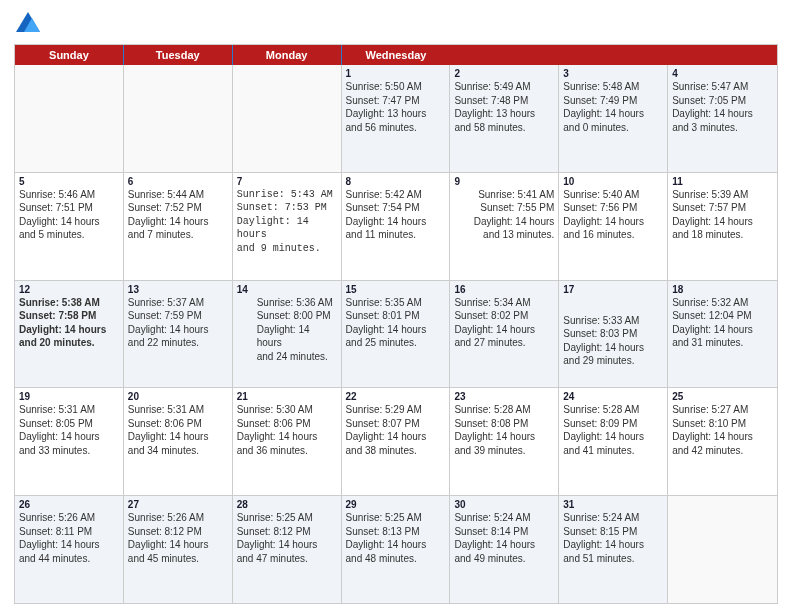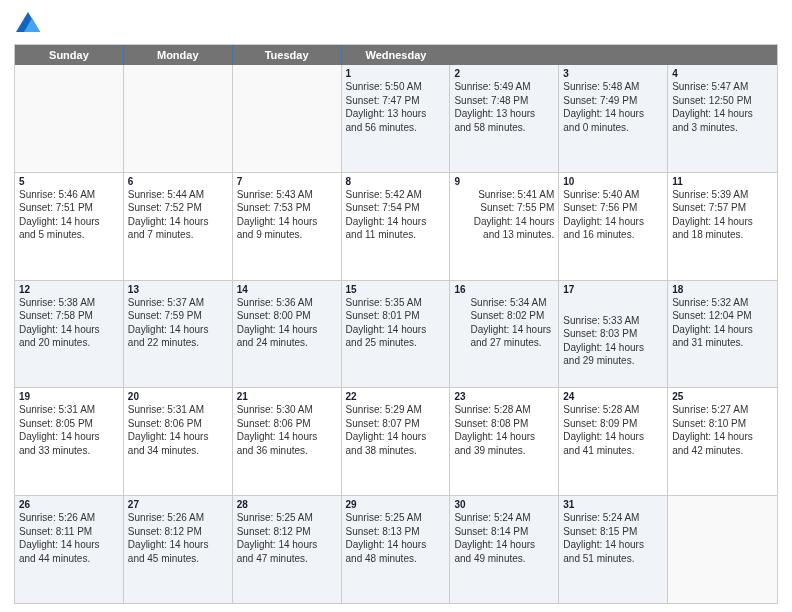--- a/index.html
+++ b/index.html
@@ -55,21 +55,21 @@
     }
     .calendar {
       flex: 1;
       display: flex;
       flex-direction: column;
       border: 1px solid #ccc;
     }
     .cal-header-row {
       display: grid;
       grid-template-columns: repeat(7, 1fr);
-      background: #737373;
+      background: #b91c1c;
     }
     .cal-header-cell {
       color: #fff;
       font-size: 11px;
       font-weight: bold;
       text-align: center;
       padding: 4px 2px;
       border-right: 1px solid #2979cc;
     }
     .cal-header-cell:last-child { border-right: none; }
@@ -126,22 +126,22 @@
     </div>
     <div class="title-block">
       <div class="title-main"></div>
       <div class="title-sub"></div>
     </div>
   </div>
 
   <div class="calendar">
     <div class="cal-header-row">
     <div class="cal-header-cell">Sunday</div>
+        <div class="cal-header-cell">Tuesday</div>
         <div class="cal-header-cell">Monday</div>
-        <div class="cal-header-cell">Tuesday</div>
         <div class="cal-header-cell">Wednesday</div>
       </div>
     <div class="cal-body">
     <div class="cal-week">
           <div class="cal-cell empty"></div>
           <div class="cal-cell empty"></div>
           <div class="cal-cell empty"></div>
           <div class="cal-cell shaded">
             <div class="day-num">1</div>
             <div class="cell-info" style="white-space: pre-line;">Sunrise: 5:50 AM
@@ -159,21 +159,21 @@
           <div class="cal-cell shaded">
             <div class="day-num">3</div>
             <div class="cell-info" style="white-space: pre-line;">Sunrise: 5:48 AM
 Sunset: 7:49 PM
 Daylight: 14 hours
 and 0 minutes.</div>
           </div>
           <div class="cal-cell shaded">
             <div class="day-num">4</div>
             <div class="cell-info" style="white-space: pre-line;">Sunrise: 5:47 AM
-Sunset: 12:50 PM
+Sunset: 7:05 PM
 Daylight: 14 hours
 and 3 minutes.</div>
           </div>
         </div>
         <div class="cal-week">
           <div class="cal-cell">
             <div class="day-num">5</div>
             <div class="cell-info" style="white-space: pre-line;">Sunrise: 5:46 AM
 Sunset: 7:51 PM
 Daylight: 14 hours
@@ -181,21 +181,21 @@
           </div>
           <div class="cal-cell">
             <div class="day-num">6</div>
             <div class="cell-info" style="white-space: pre-line;">Sunrise: 5:44 AM
 Sunset: 7:52 PM
 Daylight: 14 hours
 and 7 minutes.</div>
           </div>
           <div class="cal-cell">
             <div class="day-num">7</div>
-            <div class="cell-info" style="white-space: pre-line;">Sunrise: 5:43 AM
+            <div class="cell-info" style="white-space: pre-line; font-family: Liberation Mono, monospace;">Sunrise: 5:43 AM
 Sunset: 7:53 PM
 Daylight: 14 hours
 and 9 minutes.</div>
           </div>
           <div class="cal-cell">
             <div class="day-num">8</div>
             <div class="cell-info" style="white-space: pre-line;">Sunrise: 5:42 AM
 Sunset: 7:54 PM
 Daylight: 14 hours
 and 11 minutes.</div>
@@ -218,49 +218,49 @@
             <div class="day-num">11</div>
             <div class="cell-info" style="white-space: pre-line;">Sunrise: 5:39 AM
 Sunset: 7:57 PM
 Daylight: 14 hours
 and 18 minutes.</div>
           </div>
         </div>
         <div class="cal-week">
           <div class="cal-cell shaded">
             <div class="day-num">12</div>
-            <div class="cell-info" style="white-space: pre-line;">Sunrise: 5:38 AM
+            <div class="cell-info" style="white-space: pre-line; font-weight: bold;">Sunrise: 5:38 AM
 Sunset: 7:58 PM
 Daylight: 14 hours
 and 20 minutes.</div>
           </div>
           <div class="cal-cell shaded">
             <div class="day-num">13</div>
             <div class="cell-info" style="white-space: pre-line;">Sunrise: 5:37 AM
 Sunset: 7:59 PM
 Daylight: 14 hours
 and 22 minutes.</div>
           </div>
           <div class="cal-cell shaded">
             <div class="day-num">14</div>
-            <div class="cell-info" style="white-space: pre-line;">Sunrise: 5:36 AM
+            <div class="cell-info" style="white-space: pre-line; margin-left: 20px;">Sunrise: 5:36 AM
 Sunset: 8:00 PM
 Daylight: 14 hours
 and 24 minutes.</div>
           </div>
           <div class="cal-cell shaded">
             <div class="day-num">15</div>
             <div class="cell-info" style="white-space: pre-line;">Sunrise: 5:35 AM
 Sunset: 8:01 PM
 Daylight: 14 hours
 and 25 minutes.</div>
           </div>
           <div class="cal-cell shaded">
             <div class="day-num">16</div>
-            <div class="cell-info" style="white-space: pre-line; margin-left: 16px;">Sunrise: 5:34 AM
+            <div class="cell-info" style="white-space: pre-line;">Sunrise: 5:34 AM
 Sunset: 8:02 PM
 Daylight: 14 hours
 and 27 minutes.</div>
           </div>
           <div class="cal-cell shaded">
             <div class="day-num">17</div>
             <div class="cell-info" style="white-space: pre-line; margin-top: 19px;">Sunrise: 5:33 AM
 Sunset: 8:03 PM
 Daylight: 14 hours
 and 29 minutes.</div>

